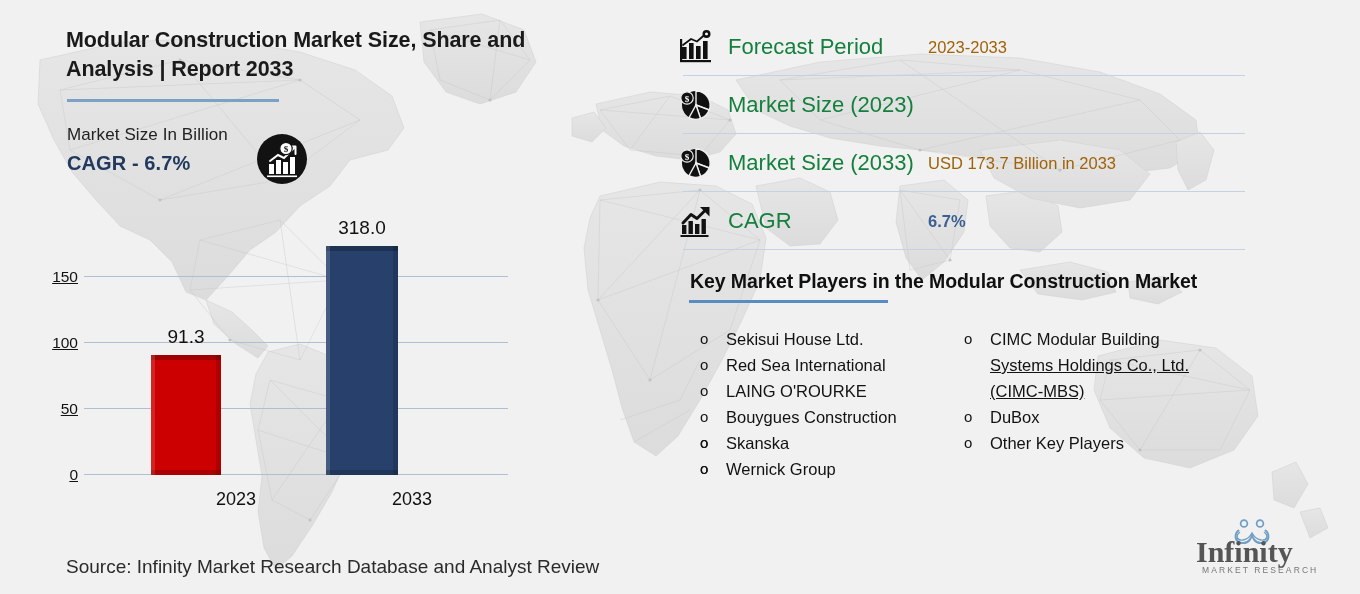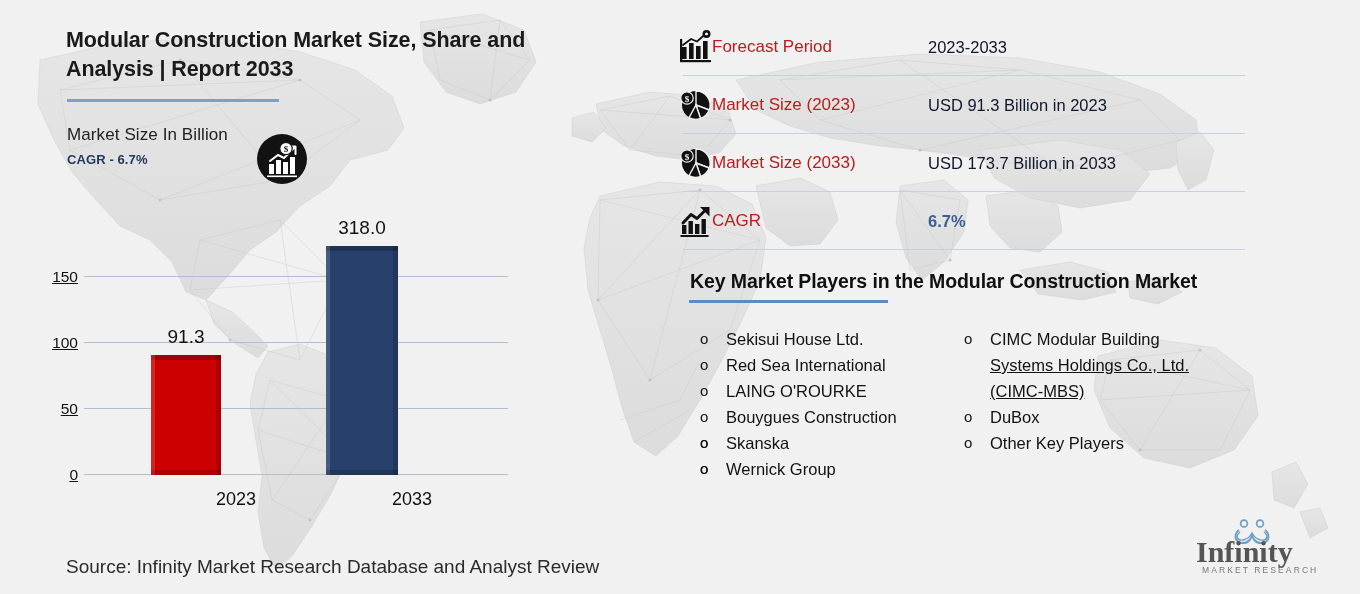--- a/index.html
+++ b/index.html
@@ -61,21 +61,21 @@
     left: 51px;
     top: 125px;
     font-size: 17px;
     color: #222222;
     letter-spacing: 0.1px;
   }
   #subtitle-2 {
     position: absolute;
     left: 51px;
     top: 152px;
-    font-size: 13px;
+    font-size: 20px;
     font-weight: bold;
     color: #21395e;
     letter-spacing: 0.1px;
   }
   #badge-icon {
     position: absolute;
     left: 240px;
     top: 133px;
     width: 52px;
     height: 52px;
@@ -185,34 +185,34 @@
   .stat-icon {
     position: absolute;
     left: 18px;
     top: 50%;
     transform: translateY(-50%);
     width: 36px;
     height: 36px;
   }
   .stat-label {
     position: absolute;
-    left: 52px;
+    left: 68px;
     top: 50%;
     transform: translateY(-50%);
-    font-size: 17px;
-    color: #b91c1c;
+    font-size: 22px;
+    color: #15803d;
     white-space: nowrap;
   }
   .stat-value {
     position: absolute;
     left: 268px;
     top: 50%;
     transform: translateY(-50%);
     font-size: 16.5px;
-    color: #0f172a;
+    color: #a16207;
     white-space: nowrap;
   }
   .stat-value.accent {
     color: #3b5f92;
     font-weight: bold;
   }
   .stat-divider {
     position: absolute;
     left: 23px;
     bottom: 0;
@@ -471,21 +471,20 @@
       <div class="stat-row">
         <svg class="stat-icon" viewBox="0 0 36 36">
           <circle cx="18" cy="18" r="14" fill="#111111"></circle>
           <path d="M18,18 L18,4 A14,14 0 0,1 31.2,23 Z" fill="#111111" stroke="#f1f1f1" stroke-width="1.4"></path>
           <path d="M18,18 L31.2,23 A14,14 0 0,1 22.5,31.4 Z" fill="#111111" stroke="#f1f1f1" stroke-width="1.4"></path>
           <path d="M18,18 L22.5,31.4 A14,14 0 0,1 11,30.6 Z" fill="#111111" stroke="#f1f1f1" stroke-width="1.4"></path>
           <circle cx="9" cy="11" r="6.2" fill="#111111" stroke="#f1f1f1" stroke-width="1.2"></circle>
           <text x="9" y="14.5" text-anchor="middle" font-family="'Liberation Serif', serif" font-size="9" font-weight="bold" fill="#ffffff">$</text>
         </svg>
         <div class="stat-label">Market Size (2023)</div>
-        <div class="stat-value">USD 91.3 Billion in 2023</div>
         <div class="stat-divider"></div>
       </div>
 
       <div class="stat-row">
         <svg class="stat-icon" viewBox="0 0 36 36">
           <circle cx="18" cy="18" r="14" fill="#111111"></circle>
           <path d="M18,18 L18,4 A14,14 0 0,1 31.2,23 Z" fill="#111111" stroke="#f1f1f1" stroke-width="1.4"></path>
           <path d="M18,18 L31.2,23 A14,14 0 0,1 22.5,31.4 Z" fill="#111111" stroke="#f1f1f1" stroke-width="1.4"></path>
           <path d="M18,18 L22.5,31.4 A14,14 0 0,1 11,30.6 Z" fill="#111111" stroke="#f1f1f1" stroke-width="1.4"></path>
           <circle cx="9" cy="11" r="6.2" fill="#111111" stroke="#f1f1f1" stroke-width="1.2"></circle>

